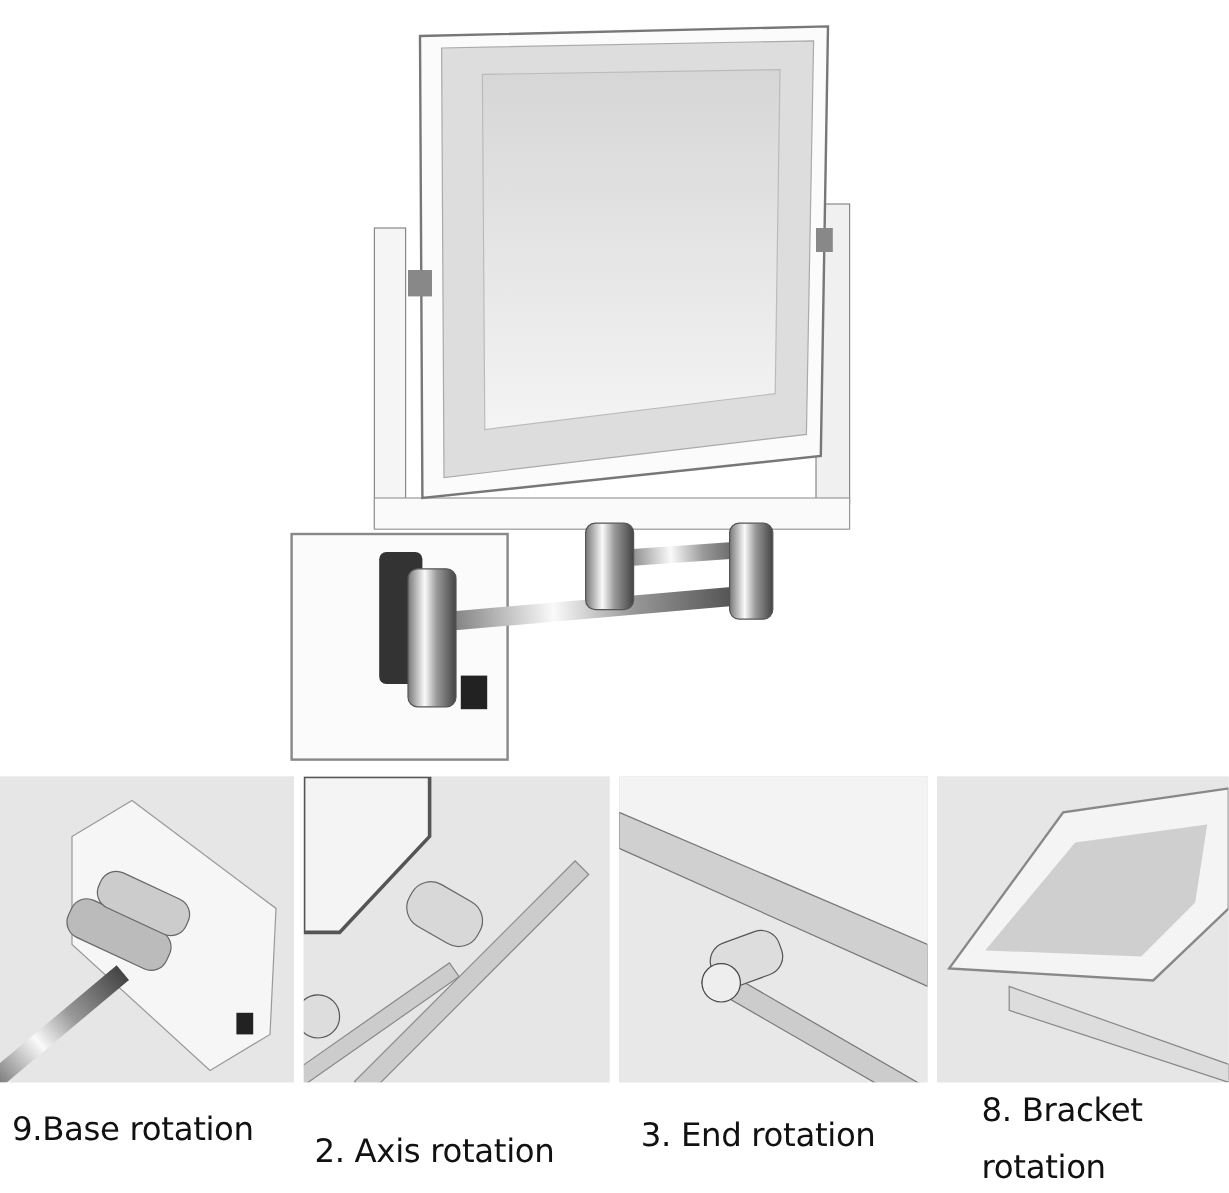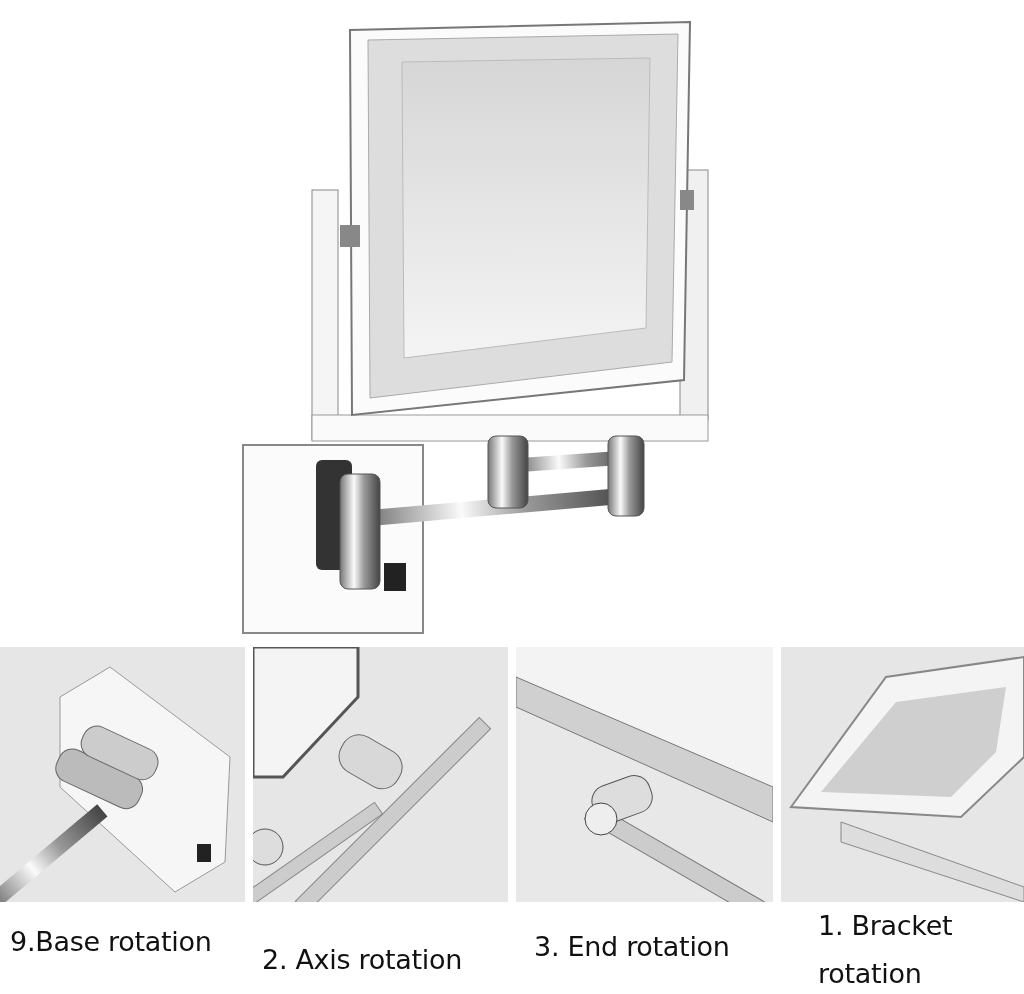--- a/index.html
+++ b/index.html
@@ -90,14 +90,14 @@
     <rect width="243" height="255" fill="#e6e6e6"></rect>
     <polygon points="10,160 105,30 243,10 243,110 180,170" fill="#f4f4f4" stroke="#888" stroke-width="2"></polygon>
     <polygon points="40,145 115,55 225,40 215,105 170,150" fill="#cfcfcf"></polygon>
     <polygon points="60,175 243,240 243,255 60,195" fill="#ddd" stroke="#888"></polygon>
   </svg>
 </div>
 
 <div class="caption" style="left:10px;top:924px;">9.Base rotation</div>
 <div class="caption" style="left:262px;top:926px;margin-top:16px;">2. Axis rotation</div>
 <div class="caption" style="left:534px;top:929px;text-align:right;">3. End rotation</div>
-<div class="caption" style="left:818px;top:908px;">1. Bracket</div>
+<div class="caption" style="left:818px;top:908px;">8. Bracket</div>
 <div class="caption" style="left:818px;top:956px;">rotation</div>
 
 </body></html>

